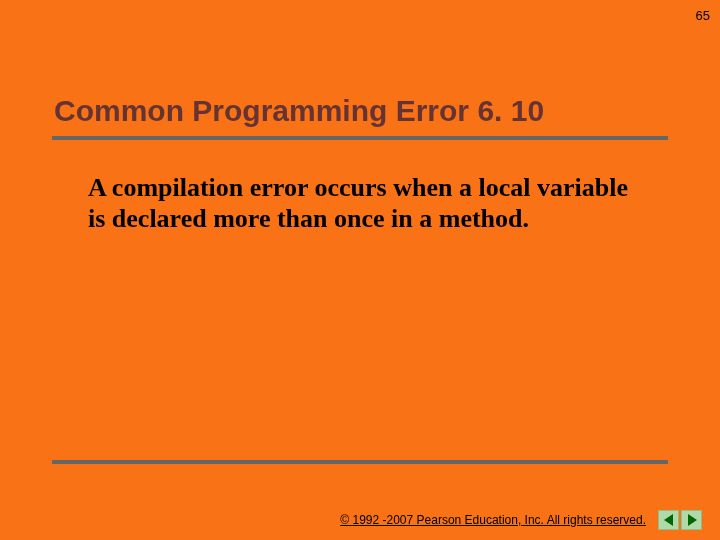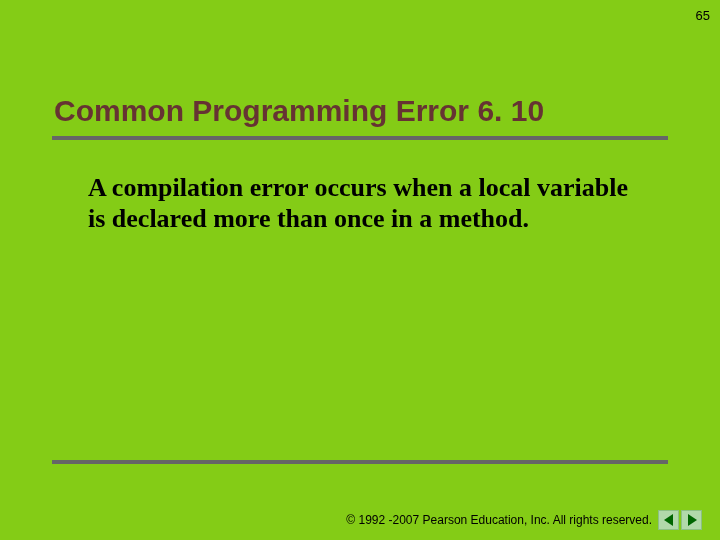--- a/index.html
+++ b/index.html
@@ -8,21 +8,21 @@
     width: 720px;
     height: 540px;
     background: #ffffff;
     font-family: "Times New Roman", Times, serif;
     overflow: hidden;
   }
   .slide {
     width: 720px;
     height: 540px;
     position: relative;
-    background: #84cc16;
+    background: #f97316;
     box-sizing: border-box;
   }
   .page-number {
     position: absolute;
     top: 8px;
     right: 10px;
     font-family: Arial, sans-serif;
     font-size: 13px;
     color: #000;
   }
@@ -61,21 +61,22 @@
     top: 460px;
     height: 4px;
     background: #666666;
   }
   .footer {
     position: absolute;
     bottom: 10px;
     right: 18px;
     display: flex;
     align-items: center;
-    gap: 6px;
+    gap: 12px;
+    text-decoration: underline;
   }
   .copyright {
     font-family: Arial, Helvetica, sans-serif;
     font-size: 12px;
     color: #000;
   }
   .nav {
     display: flex;
     gap: 2px;
   }

